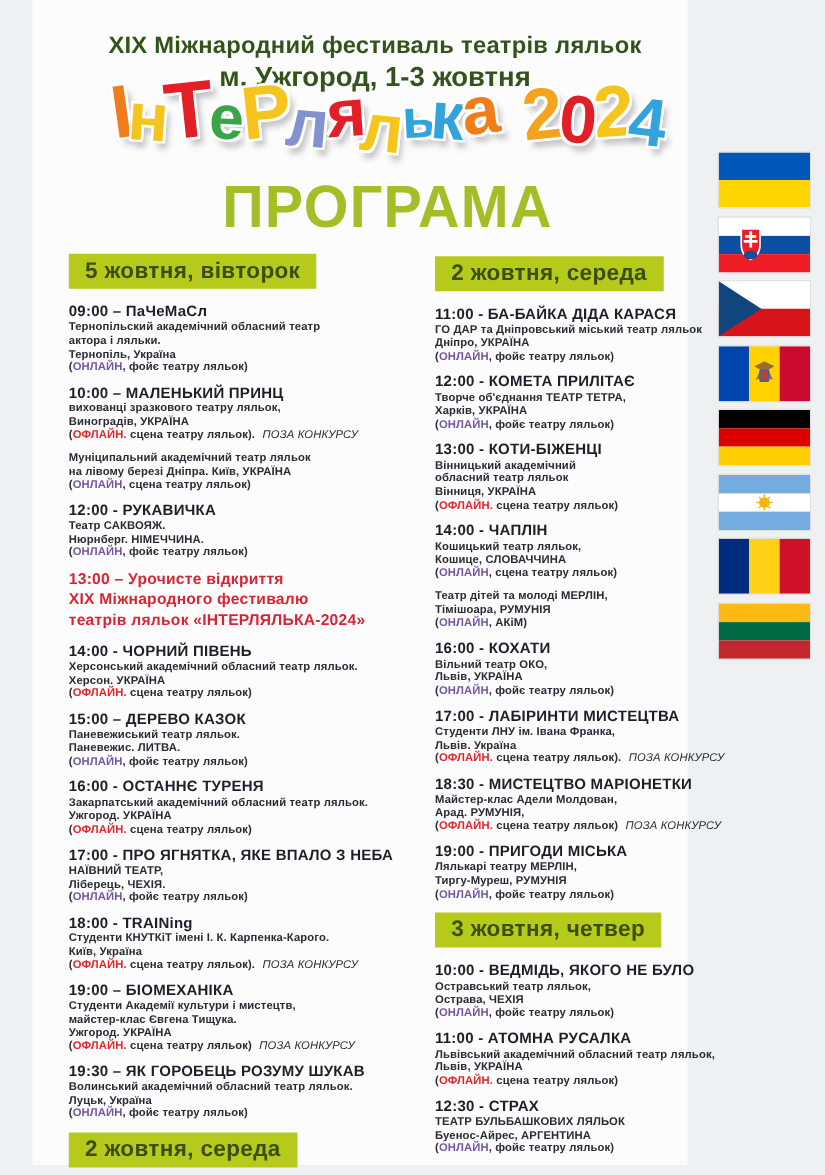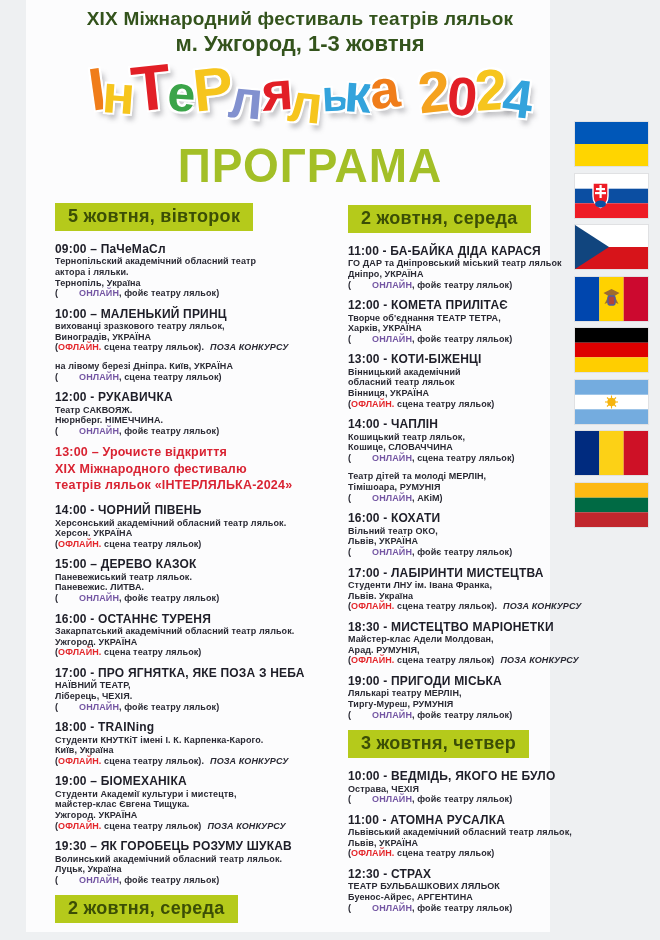--- a/index.html
+++ b/index.html
@@ -7,21 +7,21 @@
     width:660px;height:940px;position:relative;overflow:hidden;
     background:#eef0f2;
     font-family:"Liberation Sans", sans-serif;
     color:#23232d;
   }
   .page-card{
     position:absolute;left:26px;top:0;width:524px;height:932px;
     background:#fcfcfd;
   }
   
-  .top-header{position:absolute;left:0;top:8px;width:600px;text-align:center;}
+  .top-header{position:absolute;left:0;top:26px;width:600px;text-align:center;}
   .top-header .line1{font-size:19px;font-weight:800;color:var(--title-green);letter-spacing:.2px;}
   .top-header .line2{font-size:22px;font-weight:800;color:var(--title-green);margin-top:1px;}
   
   .logo{
     position:absolute;left:0;top:46px;width:620px;height:92px;
     display:flex;align-items:center;justify-content:center;
     font-weight:800;
   }
   .logo span{
     display:inline-block;font-size:54px;line-height:1;letter-spacing:-3px;
@@ -56,23 +56,23 @@
   .col-right{left:348px;top:203px;width:296px;}
   .day-header{
     display:inline-block;background:var(--date-bg);color:var(--date-text);
     font-size:18px;font-weight:800;letter-spacing:.3px;
     padding:3px 13px 4px 13px;margin:2px 0 11px 0;
   }
   .event{margin:0 0 8px 0;}
   .event-title{font-size:12px;font-weight:800;color:#1e1e28;letter-spacing:.2px;line-height:1.2;}
   .event-line{font-size:9px;font-weight:700;color:#2a2a34;line-height:1.18;letter-spacing:.1px;}
   .event-format{font-size:9px;font-weight:700;color:#2a2a34;line-height:1.18;letter-spacing:.1px;}
-  .mode-online{color:var(--online);margin-left:21px;}
+  .mode-online{color:var(--online);}
   .mode-offline{color:var(--offline);}
-  .extra{font-style:italic;font-weight:700;margin-left:6px;}
+  .extra{font-style:italic;font-weight:400;margin-left:6px;}
   .announcement{margin:2px 0 10px 0;}
   .announcement .ann-line{
     font-size:12.5px;font-weight:800;color:var(--announce-red);line-height:1.3;letter-spacing:.2px;
   }
   
   .flags{position:absolute;left:575px;top:122px;width:73px;}
   .flag{width:73px;height:44px;margin-bottom:7.5px;box-shadow:0 0 0 1px rgba(0,0,0,.06);}
   .flag svg{display:block;}
 </style>
 </head>
@@ -118,20 +118,21 @@
       <div class="event-line">Тернопіль, Україна</div>
       <div class="event-format"><span>(</span><span class="mode-online">ОНЛАЙН</span><span>, фойє театру ляльок)</span></div>
     </div>
     <div class="event">
       <div class="event-title"><span class="time">10:00 –  </span><span class="title">МАЛЕНЬКИЙ ПРИНЦ</span></div>
       <div class="event-line">вихованці зразкового театру ляльок,</div>
       <div class="event-line">Виноградів, УКРАЇНА</div>
       <div class="event-format"><span>(</span><span class="mode-offline">ОФЛАЙН.</span><span> сцена театру ляльок).</span><span class="extra">ПОЗА КОНКУРСУ</span></div>
     </div>
     <div class="event">
+      <div class="event-line">Муніципальний академічний театр ляльок</div>
       <div class="event-line">на лівому березі Дніпра. Київ, УКРАЇНА</div>
       <div class="event-format"><span>(</span><span class="mode-online">ОНЛАЙН</span><span>, сцена театру ляльок)</span></div>
     </div>
     <div class="event">
       <div class="event-title"><span class="time">12:00 -  </span><span class="title">РУКАВИЧКА</span></div>
       <div class="event-line">Театр САКВОЯЖ.</div>
       <div class="event-line">Нюрнберг. НІМЕЧЧИНА.</div>
       <div class="event-format"><span>(</span><span class="mode-online">ОНЛАЙН</span><span>, фойє театру ляльок)</span></div>
     </div>
     <div class="announcement">
@@ -151,21 +152,21 @@
       <div class="event-line">Паневежис. ЛИТВА.</div>
       <div class="event-format"><span>(</span><span class="mode-online">ОНЛАЙН</span><span>, фойє театру ляльок)</span></div>
     </div>
     <div class="event">
       <div class="event-title"><span class="time">16:00 -  </span><span class="title">ОСТАННЄ ТУРЕНЯ</span></div>
       <div class="event-line">Закарпатський академічний обласний театр ляльок.</div>
       <div class="event-line">Ужгород. УКРАЇНА</div>
       <div class="event-format"><span>(</span><span class="mode-offline">ОФЛАЙН.</span><span> сцена театру ляльок)</span></div>
     </div>
     <div class="event">
-      <div class="event-title"><span class="time">17:00 -  </span><span class="title">ПРО ЯГНЯТКА, ЯКЕ ПОЗА З НЕБА</span></div>
+      <div class="event-title"><span class="time">17:00 -  </span><span class="title">ПРО ЯГНЯТКА, ЯКЕ ВПАЛО З НЕБА</span></div>
       <div class="event-line">НАЇВНИЙ ТЕАТР,</div>
       <div class="event-line">Ліберець, ЧЕХІЯ.</div>
       <div class="event-format"><span>(</span><span class="mode-online">ОНЛАЙН</span><span>, фойє театру ляльок)</span></div>
     </div>
     <div class="event">
       <div class="event-title"><span class="time">18:00 -  </span><span class="title">TRAINing</span></div>
       <div class="event-line">Студенти КНУТКіТ імені І. К. Карпенка-Карого.</div>
       <div class="event-line">Київ, Україна</div>
       <div class="event-format"><span>(</span><span class="mode-offline">ОФЛАЙН.</span><span> сцена театру ляльок).</span><span class="extra">ПОЗА КОНКУРСУ</span></div>
     </div>
@@ -236,20 +237,21 @@
     </div>
     <div class="event">
       <div class="event-title"><span class="time">19:00 -  </span><span class="title">ПРИГОДИ МІСЬКА</span></div>
       <div class="event-line">Лялькарі театру МЕРЛІН,</div>
       <div class="event-line">Тиргу-Муреш, РУМУНІЯ</div>
       <div class="event-format"><span>(</span><span class="mode-online">ОНЛАЙН</span><span>, фойє театру ляльок)</span></div>
     </div>
     <div><div class="day-header">3 жовтня, четвер</div></div>
     <div class="event">
       <div class="event-title"><span class="time">10:00 -  </span><span class="title">ВЕДМІДЬ, ЯКОГО НЕ БУЛО</span></div>
+      <div class="event-line">Остравський театр ляльок,</div>
       <div class="event-line">Острава, ЧЕХІЯ</div>
       <div class="event-format"><span>(</span><span class="mode-online">ОНЛАЙН</span><span>, фойє театру ляльок)</span></div>
     </div>
     <div class="event">
       <div class="event-title"><span class="time">11:00 -  </span><span class="title">АТОМНА РУСАЛКА</span></div>
       <div class="event-line">Львівський академічний обласний театр ляльок,</div>
       <div class="event-line">Львів, УКРАЇНА</div>
       <div class="event-format"><span>(</span><span class="mode-offline">ОФЛАЙН.</span><span> сцена театру ляльок)</span></div>
     </div>
     <div class="event">

